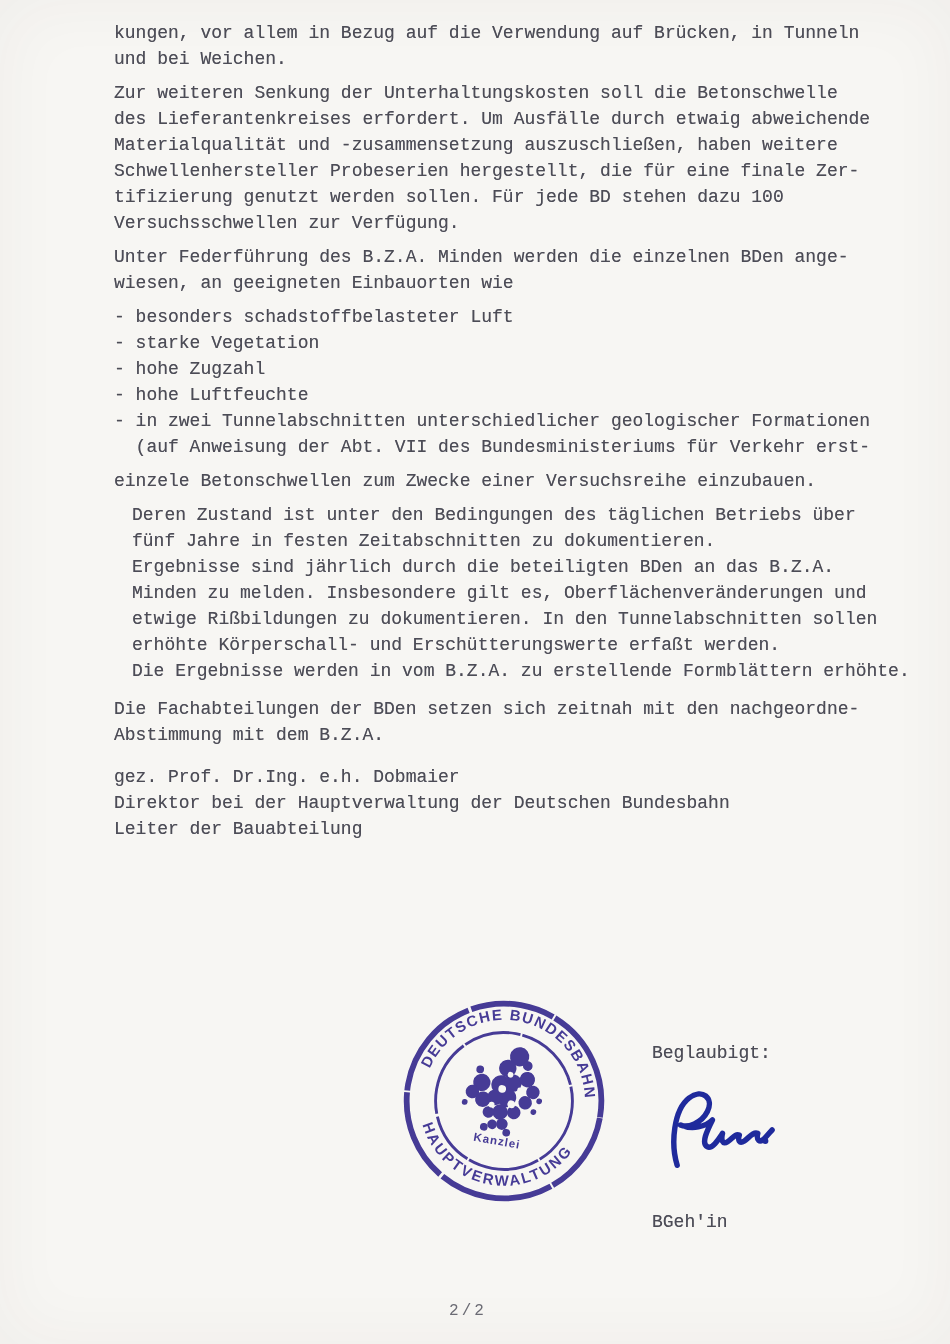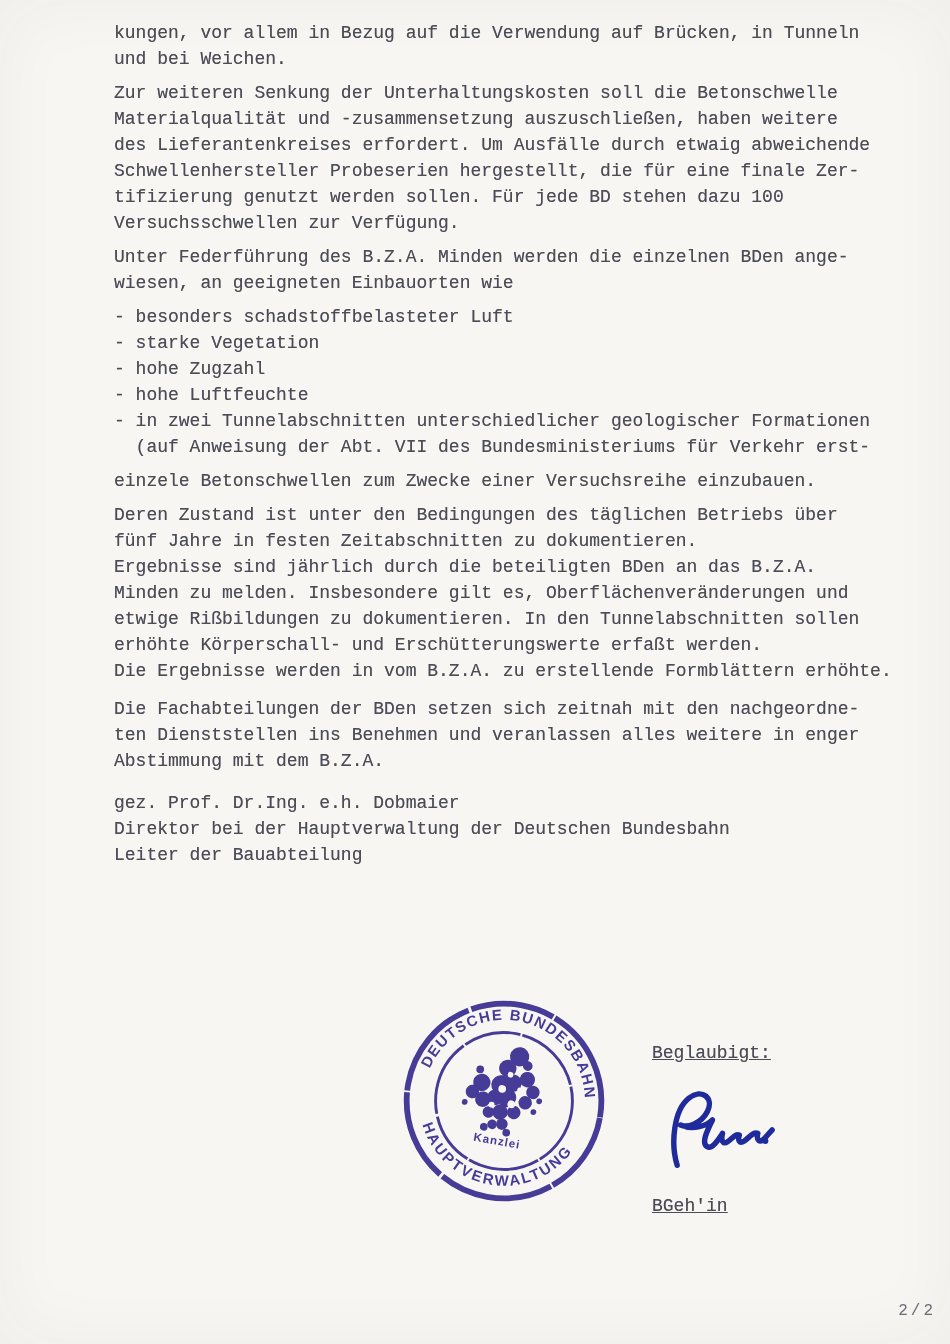--- a/index.html
+++ b/index.html
@@ -10,67 +10,66 @@
     background:#f7f6f3;
     overflow:hidden;
     font-family:"Liberation Mono","DejaVu Sans Mono",monospace;
     color:#4c4c56;
     box-shadow: inset 0 0 70px rgba(60,55,45,0.045);
   }
   .text-col {
     position:absolute; left:114px; top:20px; width:800px;
   }
   .para { margin:0 0 8px 0; }
-  .para.gap-md { margin-bottom:12px; }
+  .para.gap-md { margin-bottom:12px;margin-left:18px; }
   .para.gap-lg { margin-bottom:16px; }
   .tline {
     white-space:pre;
     font-size:18px;
     line-height:26px;
     letter-spacing:0;
     text-shadow:0 0 0.6px rgba(70,70,85,0.55);
   }
   .stamp-wrap {
     position:absolute; left:398px; top:995px;
     width:212px; height:212px;
     transform:rotate(10deg);
     opacity:0.93;
   }
   .cert-block {
     position:absolute; left:652px; top:1040px; width:230px;
   }
   .cert-label, .cert-title {
     font-size:18px; line-height:26px; white-space:pre;
     text-shadow:0 0 0.6px rgba(70,70,85,0.55);
-    text-decoration:underline;
   }
   .cert-sig { margin:22px 0 10px 8px; width:120px; height:84px; }
-  .cert-title { margin-top:6px; }
+  .cert-title { margin-top:22px; }
   .page-footer {
     position:absolute; left:0; top:1302px; width:936px;
-    text-align:right;
+    text-align:center;
     font-size:16px; letter-spacing:3px; color:#6b6b74;
   }
 </style>
 </head>
 <body>
 
 <div class="page">
 
   <div class="text-col">
 
     <div class="para">
         <div class="tline">kungen, vor allem in Bezug auf die Verwendung auf Brücken, in Tunneln</div>
         <div class="tline">und bei Weichen.</div>
       </div>
 
     <div class="para">
         <div class="tline">Zur weiteren Senkung der Unterhaltungskosten soll die Betonschwelle</div>
+        <div class="tline">des Lieferantenkreises erfordert. Um Ausfälle durch etwaig abweichende</div>
         <div class="tline">Materialqualität und -zusammensetzung auszuschließen, haben weitere</div>
-        <div class="tline">des Lieferantenkreises erfordert. Um Ausfälle durch etwaig abweichende</div>
         <div class="tline">Schwellenhersteller Probeserien hergestellt, die für eine finale Zer-</div>
         <div class="tline">tifizierung genutzt werden sollen. Für jede BD stehen dazu 100</div>
         <div class="tline">Versuchsschwellen zur Verfügung.</div>
       </div>
 
     <div class="para">
         <div class="tline">Unter Federführung des B.Z.A. Minden werden die einzelnen BDen ange-</div>
         <div class="tline">wiesen, an geeigneten Einbauorten wie</div>
       </div>
 
@@ -92,21 +91,20 @@
         <div class="tline">fünf Jahre in festen Zeitabschnitten zu dokumentieren.</div>
         <div class="tline">Ergebnisse sind jährlich durch die beteiligten BDen an das B.Z.A.</div>
         <div class="tline">Minden zu melden. Insbesondere gilt es, Oberflächenveränderungen und</div>
         <div class="tline">etwige Rißbildungen zu dokumentieren. In den Tunnelabschnitten sollen</div>
         <div class="tline">erhöhte Körperschall- und Erschütterungswerte erfaßt werden.</div>
         <div class="tline">Die Ergebnisse werden in vom B.Z.A. zu erstellende Formblättern erhöhte.</div>
       </div>
 
     <div class="para gap-lg">
         <div class="tline">Die Fachabteilungen der BDen setzen sich zeitnah mit den nachgeordne-</div>
-        <div class="tline">ten Dienststellen ins Benehmen und veranlassen alles weitere in enger</div>
         <div class="tline">Abstimmung mit dem B.Z.A.</div>
       </div>
 
     <div class="para">
         <div class="tline">gez. Prof. Dr.Ing. e.h. Dobmaier</div>
         <div class="tline">Direktor bei der Hauptverwaltung der Deutschen Bundesbahn</div>
         <div class="tline">Leiter der Bauabteilung</div>
       </div>
 
   </div>

